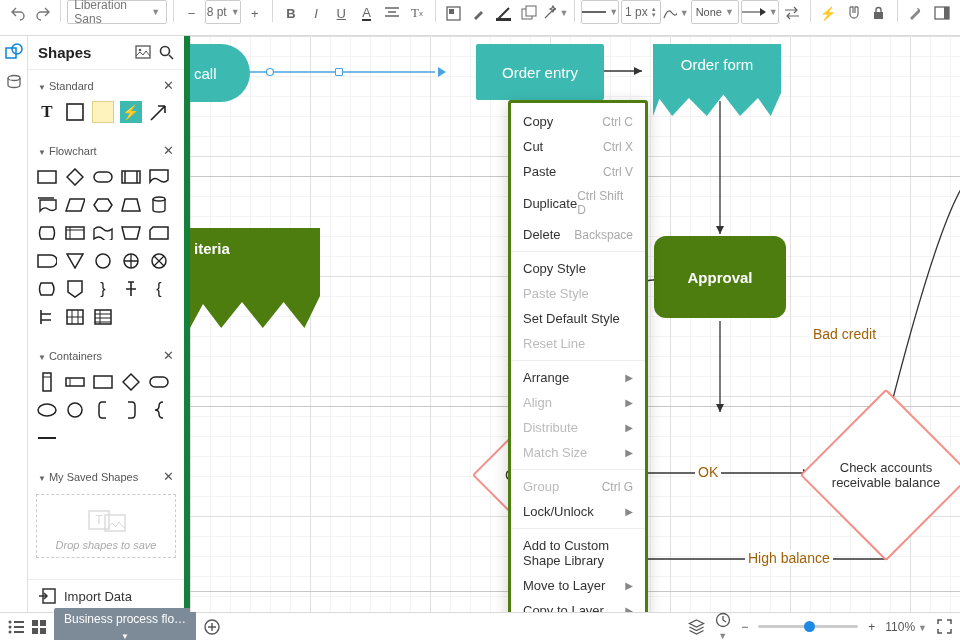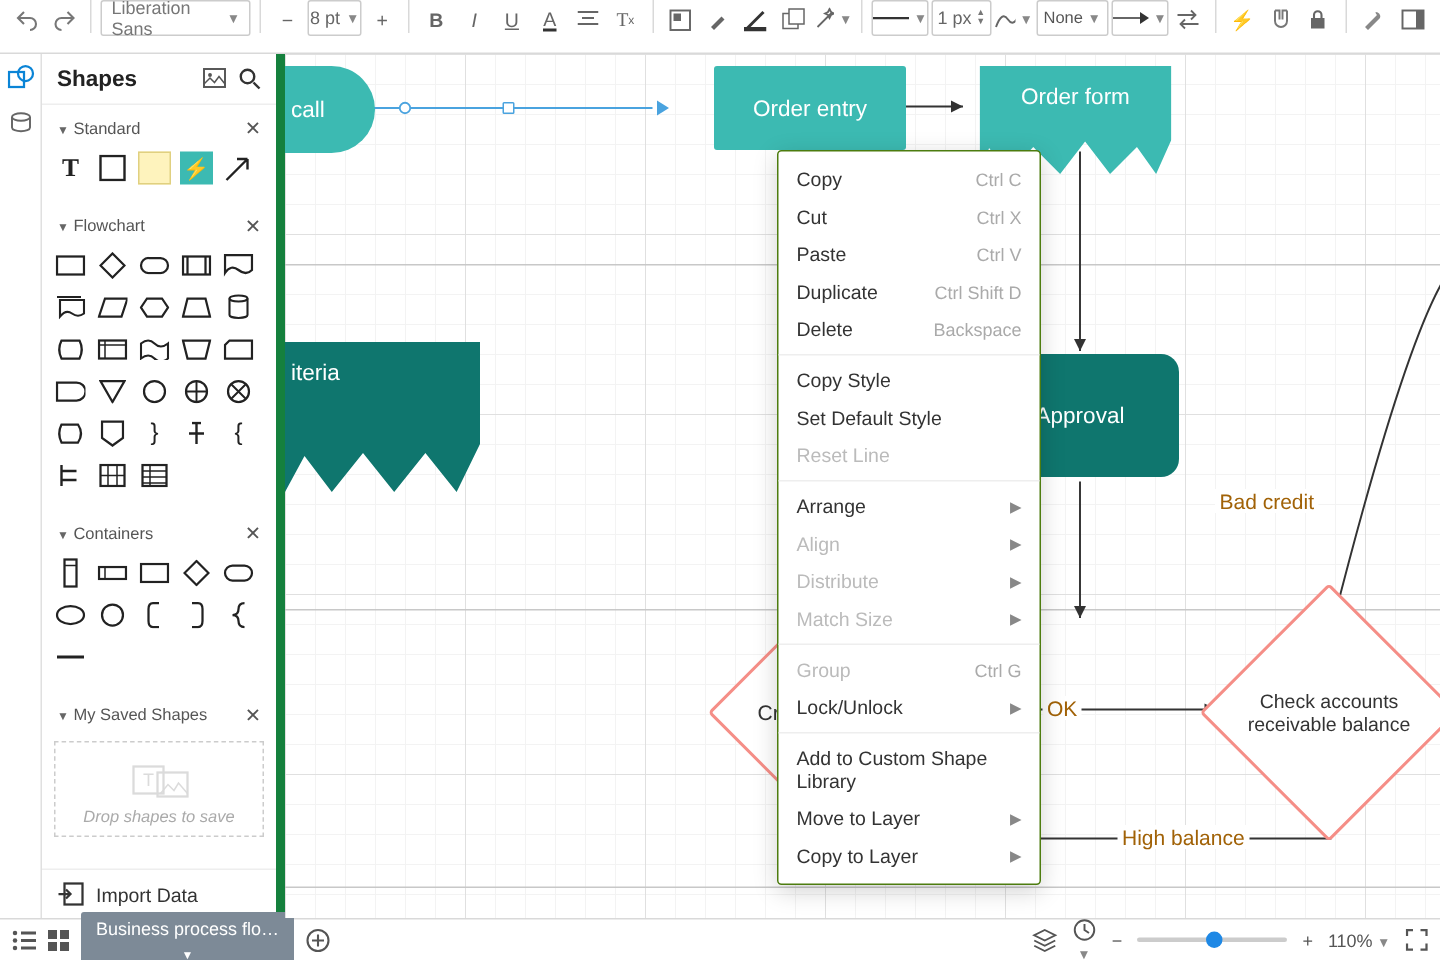--- a/index.html
+++ b/index.html
@@ -31,32 +31,32 @@
 .yellow-note{background:#fef3bd;border:1px solid #e0d080;}
 .teal-fill{background:#3cbab2;}
 .import-row{border-top:1px solid #eee;padding:8px 10px;display:flex;align-items:center;gap:8px;font-size:13px;color:#333;}
 .saved{border:1px dashed #ccc;margin:6px 8px;padding:10px 6px 6px;text-align:center;font-size:11px;color:#aaa;}
 .canvas-wrap{flex:1;position:relative;overflow:hidden;}
 .canvas{position:absolute;inset:0;background:#fff;}
 .grid{position:absolute;inset:0;background-image:linear-gradient(#e0e0e0 1px,transparent 1px),linear-gradient(90deg,#e0e0e0 1px,transparent 1px),linear-gradient(#f3f3f3 1px,transparent 1px),linear-gradient(90deg,#f3f3f3 1px,transparent 1px);background-size:120px 120px,120px 120px,20px 20px,20px 20px;}
 .page-break{position:absolute;left:0;right:0;border-top:1px solid #c8c8c8;}
 .node{position:absolute;display:flex;align-items:center;justify-content:center;color:#fff;font-size:15px;text-align:center;}
 .teal{background:#3cbab2;}
-.orange{background:#0f766e;}
+.orange{background:#4d7c0f;font-weight:bold;}
 .teal-block{height:56px;border-radius:2px;}
 .clippath-order{clip-path:polygon(0 0,100% 0,100% 68%,92% 100%,82% 75%,68% 100%,55% 70%,42% 100%,28% 75%,15% 100%,5% 76%,0 100%);height:72px;}
 .criteria{width:130px;height:100px;clip-path:polygon(0 0,100% 0,100% 68%,88% 100%,72% 74%,56% 100%,40% 74%,24% 100%,10% 76%,0 100%);}
 .call{border-radius:0 40px 40px 0;width:60px;height:58px;justify-content:flex-start;padding-left:4px;}
 .approval{width:132px;height:82px;border-radius:12px;}
 .diamond{transform:rotate(45deg);border:2px solid #f58e87;background:#fff;border-radius:3px;}
 .diamond span{transform:rotate(-45deg);color:#333;font-size:14px;text-align:center;display:block;}
 .edge-label{position:absolute;font-size:14px;color:#a16207;background:#fff;padding:0 3px;}
 .sel-handle{position:absolute;width:8px;height:8px;background:#fff;border:1px solid #4aa3df;border-radius:1px;}
 .sel-arrowhead{position:absolute;width:0;height:0;border-left:8px solid #4aa3df;border-top:5px solid transparent;border-bottom:5px solid transparent;}
-.ctx{position:absolute;left:328px;top:64px;width:176px;background:#fff;border:1px solid #4d7c0f;border-radius:3px;box-shadow:0 4px 16px rgba(0,0,0,.18);padding:6px 0;z-index:50;font-size:13px;}
+.ctx{position:absolute;left:318px;top:64px;width:140px;background:#fff;border:3px solid #4d7c0f;border-radius:3px;box-shadow:0 4px 16px rgba(0,0,0,.18);padding:6px 0;z-index:50;font-size:13px;}
 .ctx-item{display:flex;justify-content:space-between;align-items:center;padding:5px 12px;color:#333;}
 .ctx-item.disabled{color:#bbb;}
 .ctx-item .sc{color:#aaa;font-size:12px;}
 .ctx-sep{height:1px;background:#eee;margin:4px 0;}
 .ctx-sub{color:#888;font-size:10px;}
 .statusbar{height:28px;border-top:1px solid #d9d9d9;display:flex;align-items:center;justify-content:space-between;padding:0 8px;font-size:12px;background:#fff;}
 .sb-left{display:flex;align-items:center;gap:8px;}
 .page-tab{background:#7d8a97;color:#fff;padding:4px 10px;border-radius:2px;font-size:12px;display:flex;align-items:center;gap:6px;flex-direction:column;}
 .sb-right{display:flex;align-items:center;gap:10px;color:#555;}
 .zoom-track{width:100px;height:3px;background:#ccc;position:relative;border-radius:2px;}
@@ -569,20 +569,23 @@
             <span class="sc">Ctrl Shift D</span>
           </div>
         <div class="ctx-item">
             <span>Delete</span>
             <span class="sc">Backspace</span>
           </div>
         <div class="ctx-sep"></div>
         <div class="ctx-item">
             <span>Copy Style</span>
           </div>
+        <div class="ctx-item disabled">
+            <span>Paste Style</span>
+          </div>
         <div class="ctx-item">
             <span>Set Default Style</span>
           </div>
         <div class="ctx-item disabled">
             <span>Reset Line</span>
           </div>
         <div class="ctx-sep"></div>
         <div class="ctx-item">
             <span>Arrange</span>
             <span class="ctx-sub">▶</span>

